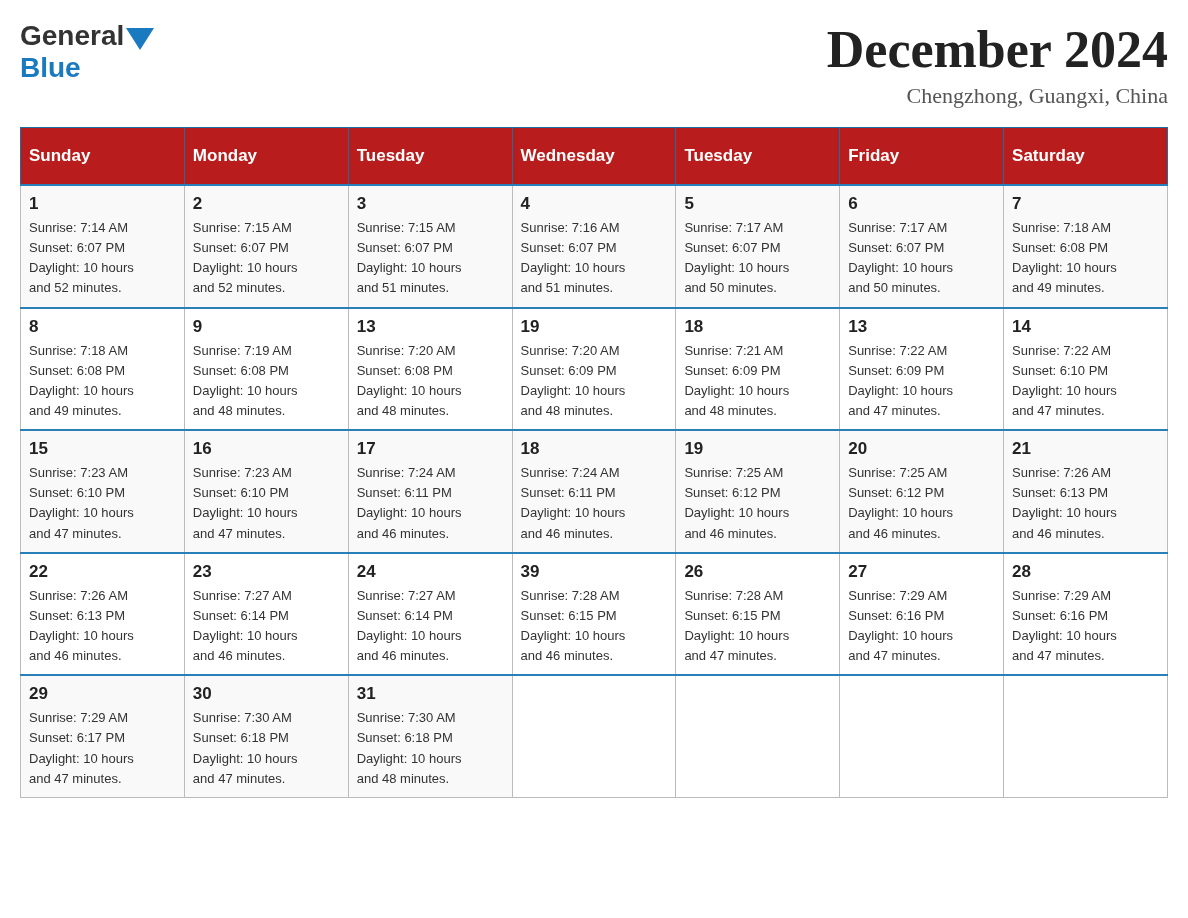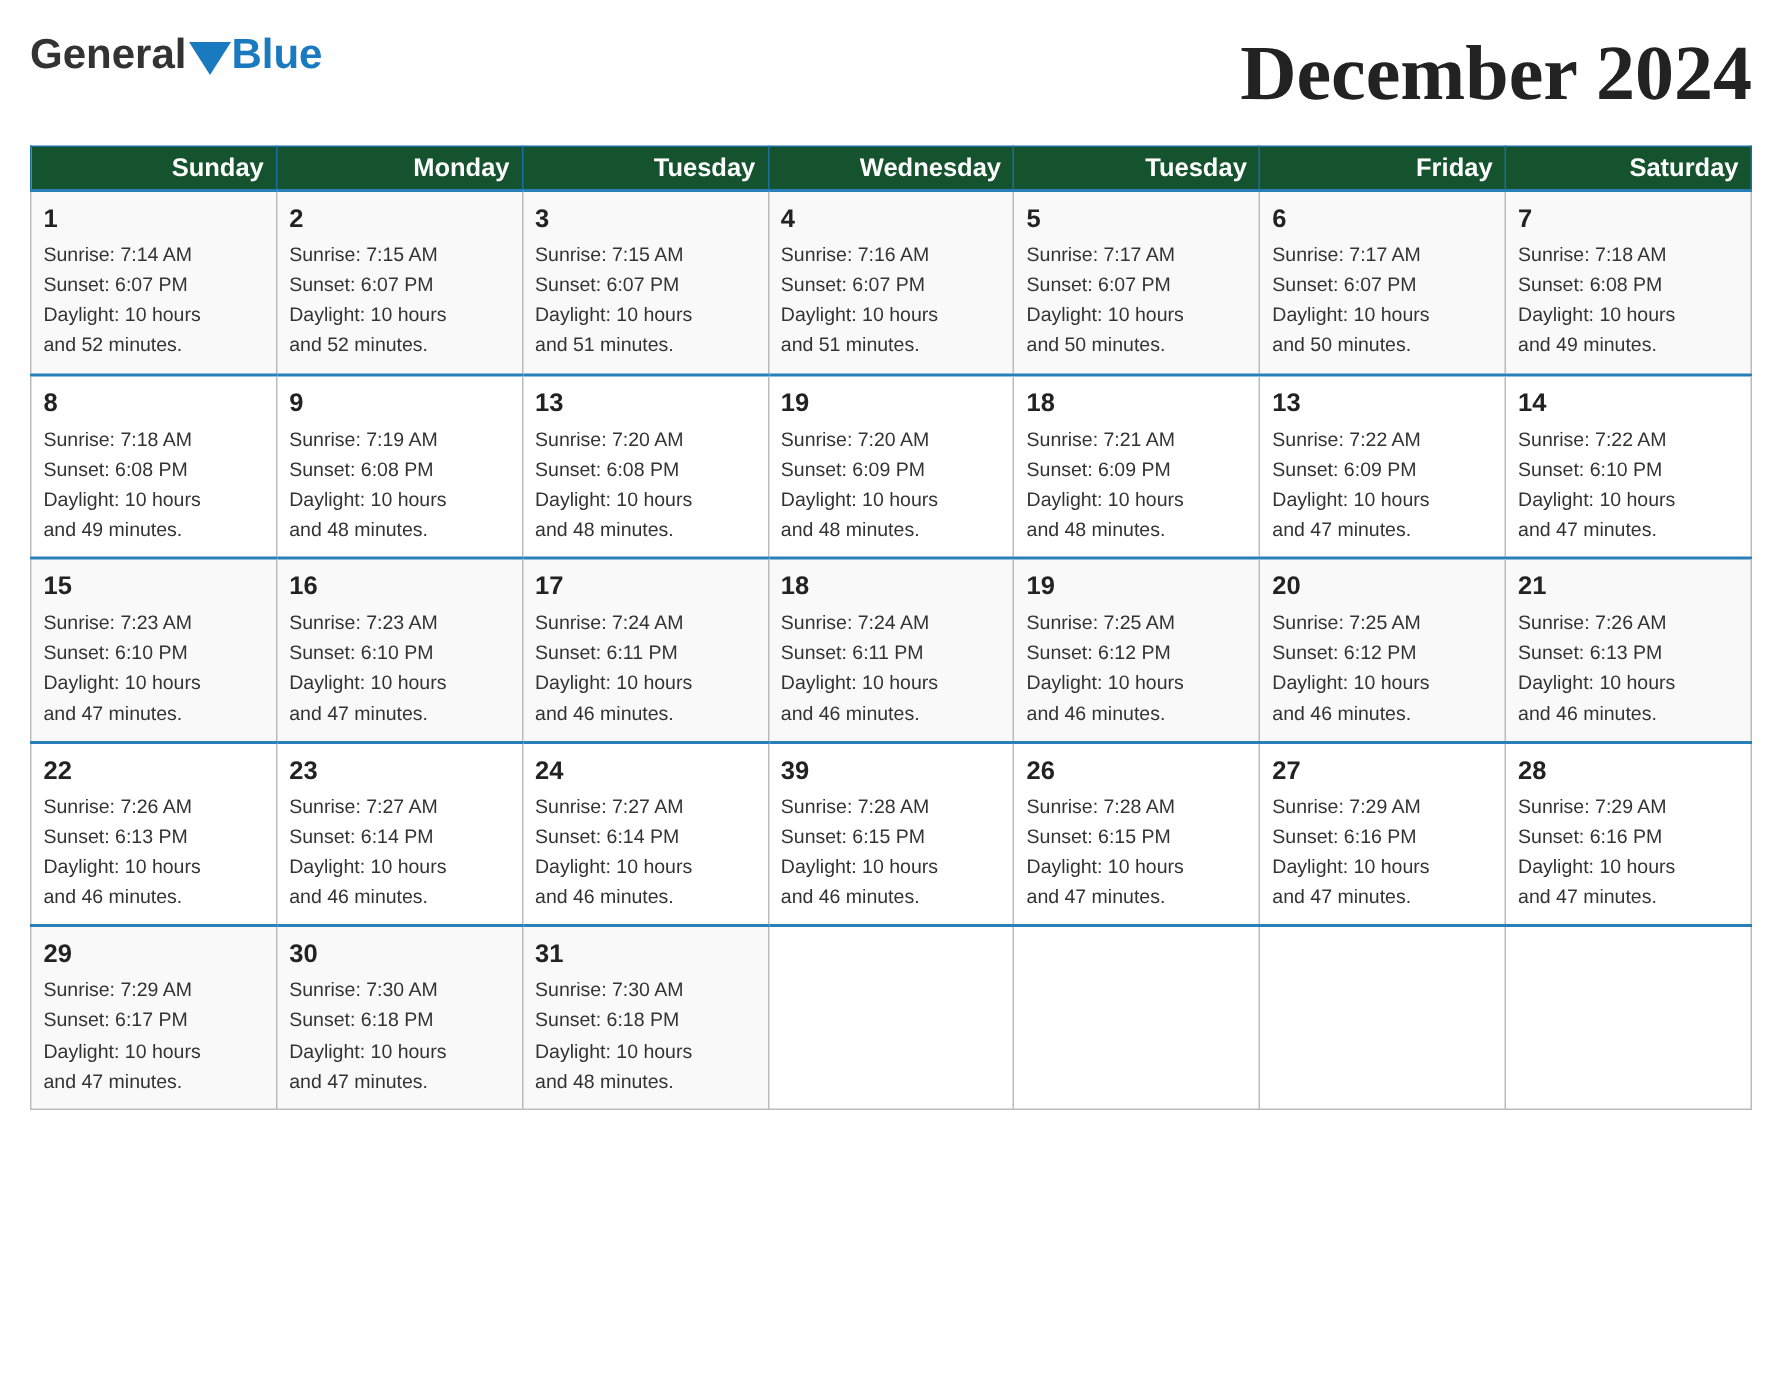--- a/index.html
+++ b/index.html
@@ -30,21 +30,21 @@
       width: 0;
       height: 0;
       border-left: 14px solid transparent;
       border-right: 14px solid transparent;
       border-top: 22px solid #1a7abf;
       margin-left: 2px;
       margin-top: 6px;
     }
     .logo-area {
       display: flex;
-      flex-direction: row;
+      flex-direction: column;
     }
     .logo-row {
       display: flex;
       align-items: center;
     }
     .title-area {
       text-align: right;
       font-family: Liberation Serif, serif;
     }
     .month-title {
@@ -56,27 +56,27 @@
       font-size: 22px;
       color: #555;
       margin-top: 4px;
     }
     table {
       width: 100%;
       border-collapse: collapse;
       table-layout: fixed;
     }
     thead tr th {
-      background-color: #14532d;
+      background-color: #b91c1c;
       color: #fff;
-      padding: 4px 8px;
+      padding: 18px 8px;
       font-size: 17px;
       font-weight: bold;
       border: 1px solid #1a6fa0;
-      text-align: right;
+      text-align: left;
     }
     tbody tr td {
       border: 1px solid #bbb;
       vertical-align: top;
       padding: 8px 8px;
       height: 105px;
     }
     .day-number {
       font-size: 17px;
       font-weight: bold;
@@ -108,20 +108,21 @@
 <div class="header">
   <div class="logo-area">
     <div class="logo-row">
       <span class="logo-text-general">General</span>
       <div class="logo-triangle"></div>
     </div>
     <span class="logo-text-blue">Blue</span>
   </div>
   <div class="title-area">
     <div class="month-title">December 2024</div>
+    <div class="location-title">Chengzhong, Guangxi, China</div>
   </div>
 </div>
 
 <table>
   <thead>
     <tr>
     <th>Sunday</th>
         <th>Monday</th>
         <th>Tuesday</th>
         <th>Wednesday</th>

